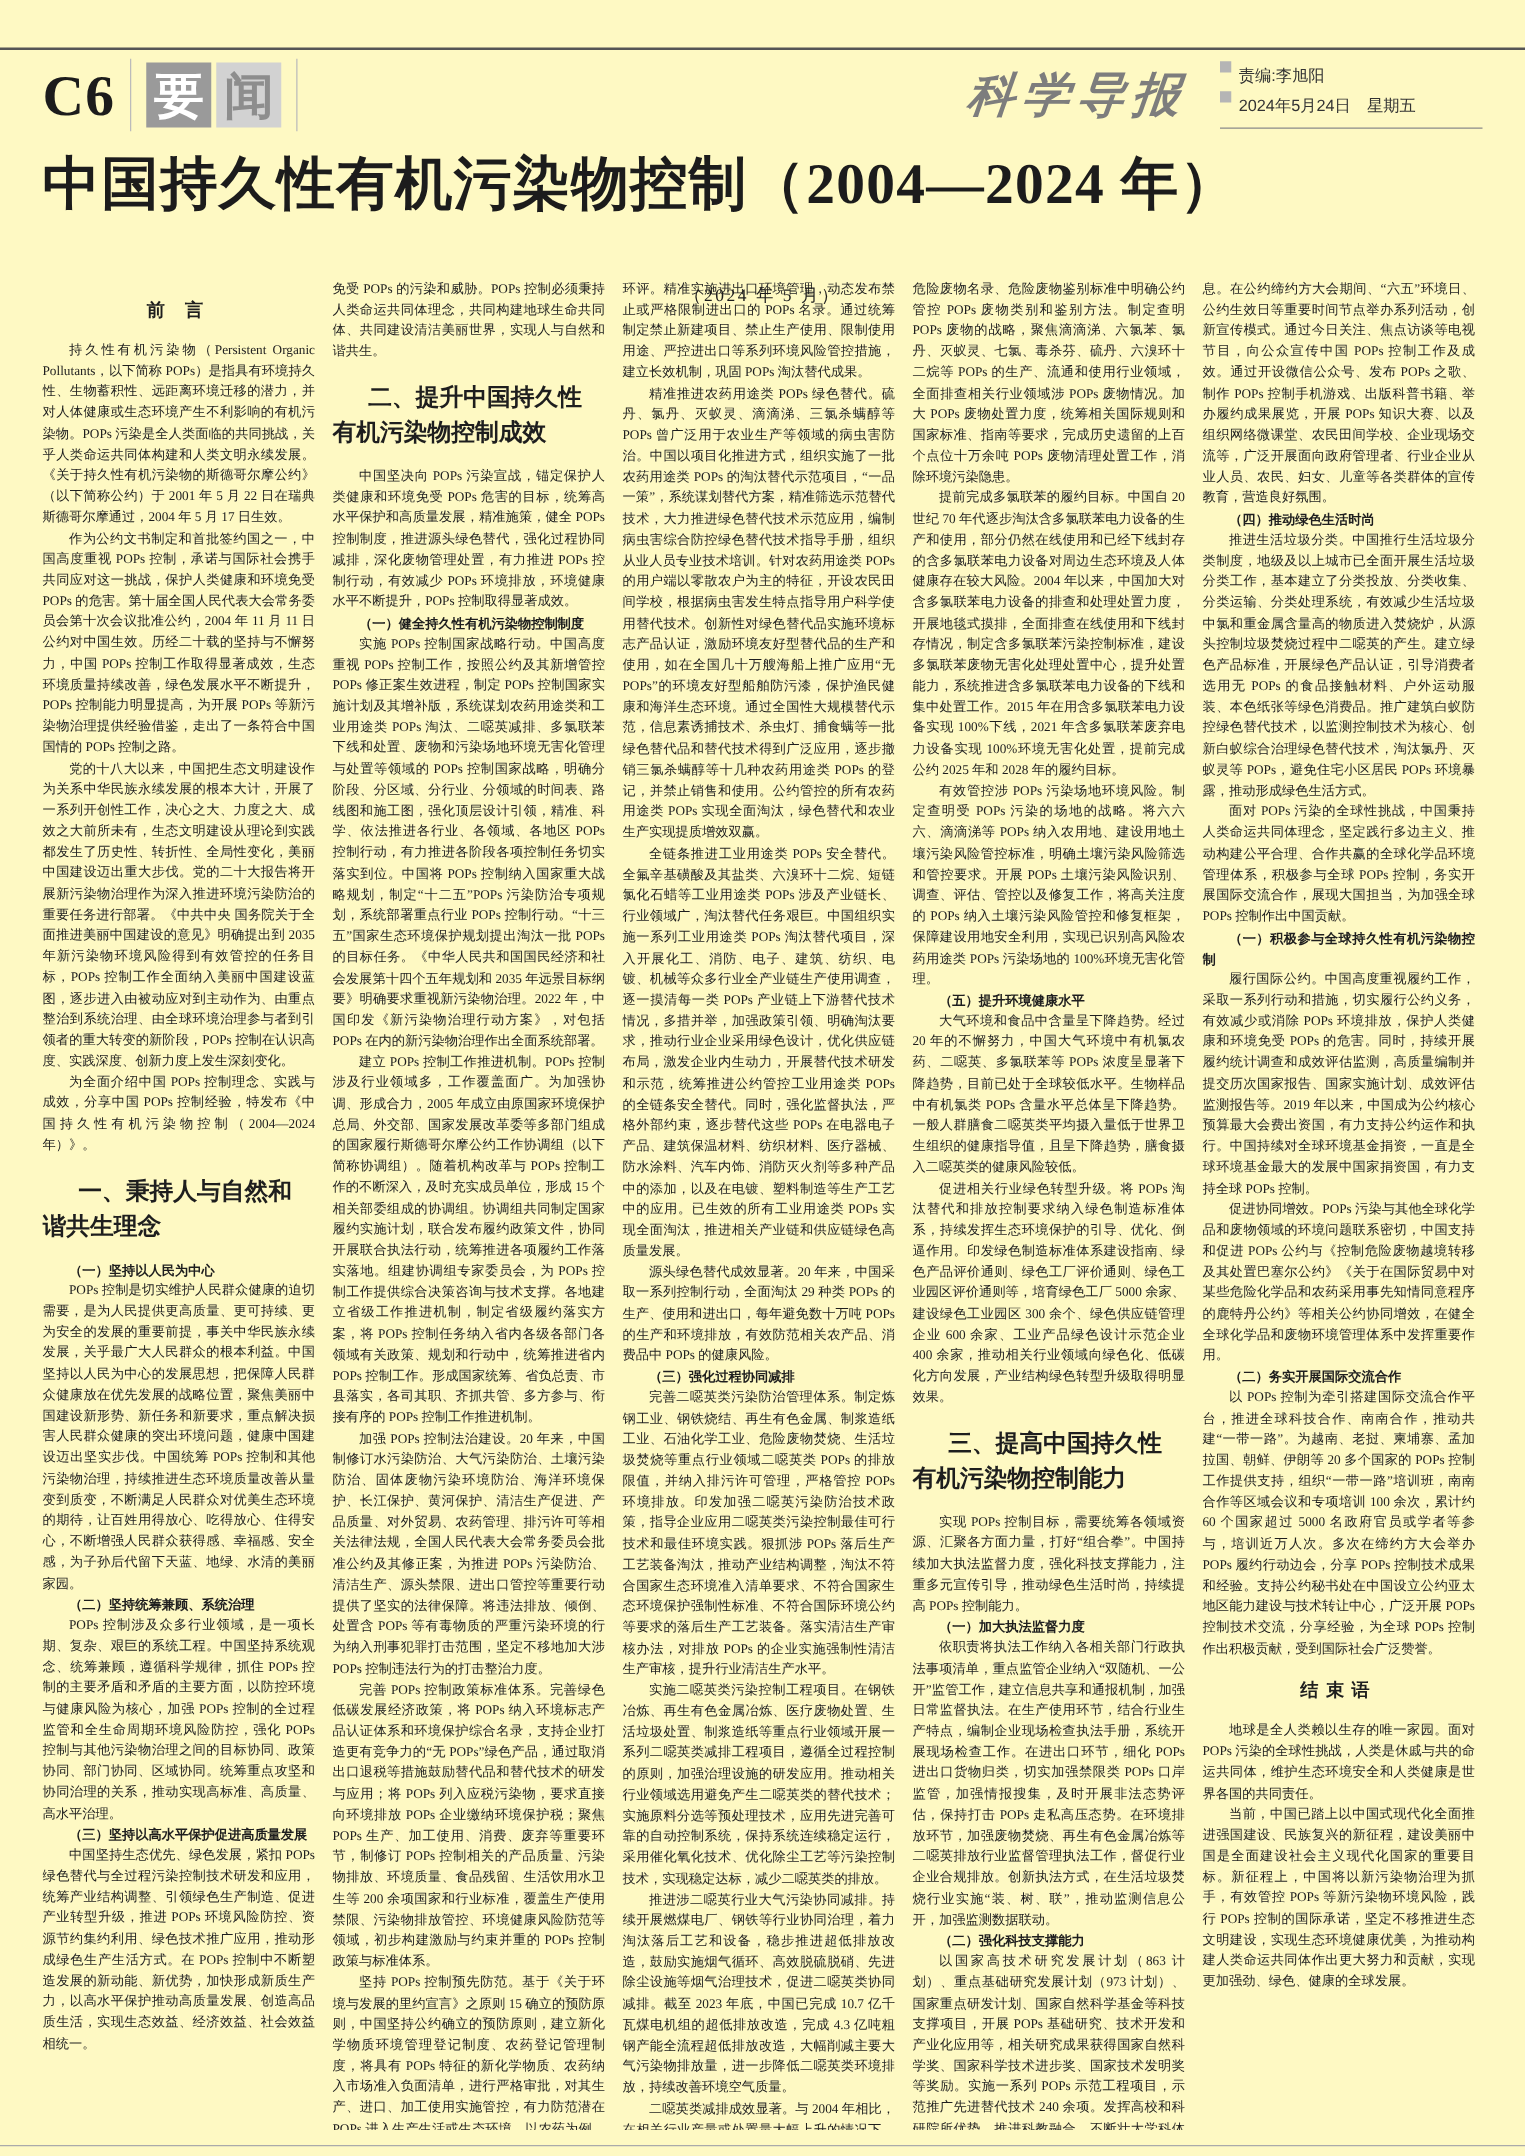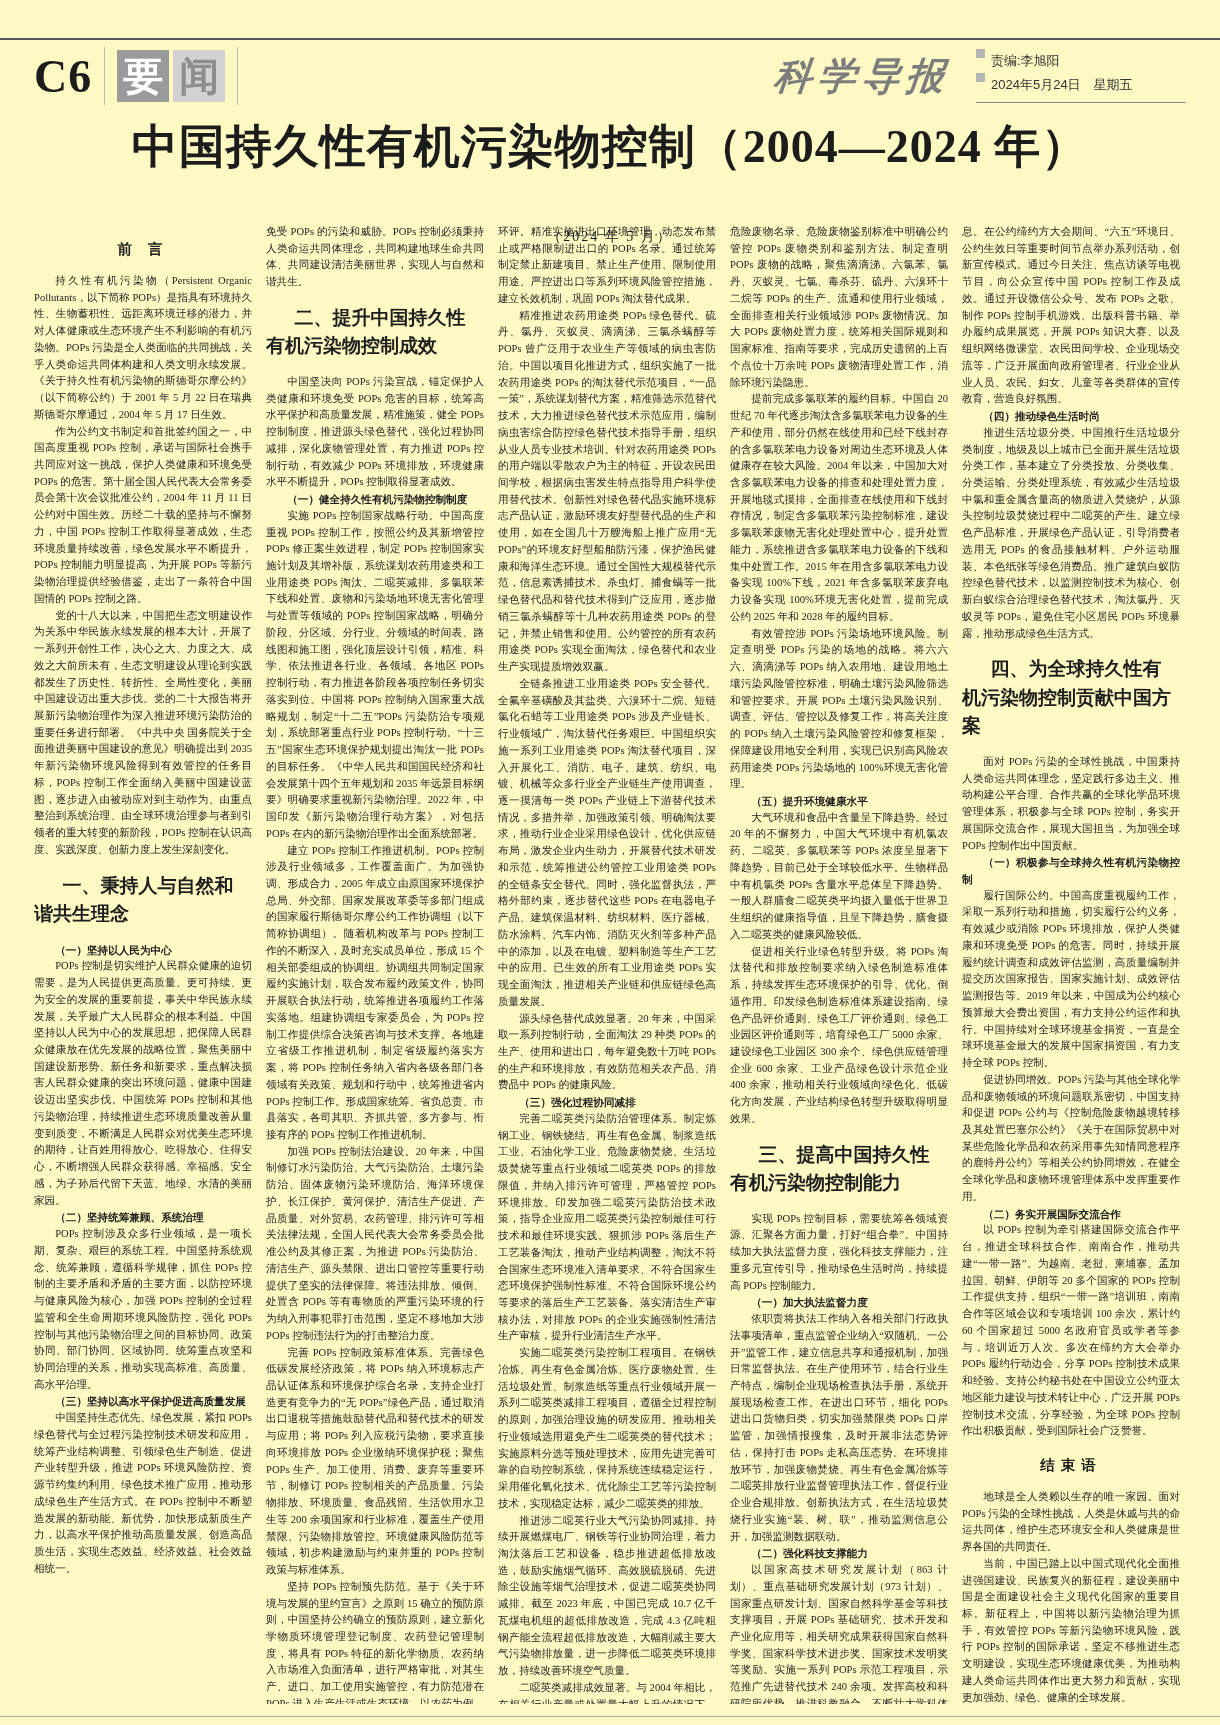--- a/index.html
+++ b/index.html
@@ -43,21 +43,21 @@
   .pubinfo{
     font-family:"Liberation Sans","DejaVu Sans",sans-serif;
     font-size:13px;color:#333;line-height:1.8;
     border-bottom:1px solid #8a8a8a;padding-bottom:6px;min-width:210px;
   }
   .pubinfo-row{display:flex;gap:6px;}
   .sq{display:inline-block;width:9px;height:9px;background:#b5b5b5;}
   
   .headline{
     position:absolute;left:34px;right:34px;top:116px;
-    text-align:center;font-size:46px;font-weight:bold;
+    font-size:46px;font-weight:bold;
     letter-spacing:1px;white-space:nowrap;
     font-family:"Liberation Serif","DejaVu Serif",serif;
   }
   .subtitle{
     position:absolute;left:34px;right:34px;top:196px;
     text-align:center;font-size:14px;letter-spacing:2px;margin-top:32px;
   }
   
   .columns{
     position:absolute;left:34px;right:34px;top:224px;bottom:18px;
@@ -120,20 +120,21 @@
 
   <div class="headline">中国持久性有机污染物控制（2004—2024 年）</div>
   <div class="subtitle">（2024 年 5 月）</div>
 
   <div class="columns">
     <div class="col">
         <div class="blk heading-center">前 言</div>
         <div class="blk para">持久性有机污染物（Persistent Organic Pollutants，以下简称 POPs）是指具有环境持久性、生物蓄积性、远距离环境迁移的潜力，并对人体健康或生态环境产生不利影响的有机污染物。POPs 污染是全人类面临的共同挑战，关乎人类命运共同体构建和人类文明永续发展。《关于持久性有机污染物的斯德哥尔摩公约》（以下简称公约）于 2001 年 5 月 22 日在瑞典斯德哥尔摩通过，2004 年 5 月 17 日生效。</div>
         <div class="blk para">作为公约文书制定和首批签约国之一，中国高度重视 POPs 控制，承诺与国际社会携手共同应对这一挑战，保护人类健康和环境免受 POPs 的危害。第十届全国人民代表大会常务委员会第十次会议批准公约，2004 年 11 月 11 日公约对中国生效。历经二十载的坚持与不懈努力，中国 POPs 控制工作取得显著成效，生态环境质量持续改善，绿色发展水平不断提升，POPs 控制能力明显提高，为开展 POPs 等新污染物治理提供经验借鉴，走出了一条符合中国国情的 POPs 控制之路。</div>
         <div class="blk para">党的十八大以来，中国把生态文明建设作为关系中华民族永续发展的根本大计，开展了一系列开创性工作，决心之大、力度之大、成效之大前所未有，生态文明建设从理论到实践都发生了历史性、转折性、全局性变化，美丽中国建设迈出重大步伐。党的二十大报告将开展新污染物治理作为深入推进环境污染防治的重要任务进行部署。《中共中央 国务院关于全面推进美丽中国建设的意见》明确提出到 2035 年新污染物环境风险得到有效管控的任务目标，POPs 控制工作全面纳入美丽中国建设蓝图，逐步进入由被动应对到主动作为、由重点整治到系统治理、由全球环境治理参与者到引领者的重大转变的新阶段，POPs 控制在认识高度、实践深度、创新力度上发生深刻变化。</div>
+        <div class="blk para">为全面介绍中国 POPs 控制理念、实践与成效，分享中国 POPs 控制经验，特发布《中国持久性有机污染物控制（2004—2024 年）》。</div>
         <div class="blk heading">一、秉持人与自然和谐共生理念</div>
         <div class="blk subheading">（一）坚持以人民为中心</div>
         <div class="blk para">POPs 控制是切实维护人民群众健康的迫切需要，是为人民提供更高质量、更可持续、更为安全的发展的重要前提，事关中华民族永续发展，关乎最广大人民群众的根本利益。中国坚持以人民为中心的发展思想，把保障人民群众健康放在优先发展的战略位置，聚焦美丽中国建设新形势、新任务和新要求，重点解决损害人民群众健康的突出环境问题，健康中国建设迈出坚实步伐。中国统筹 POPs 控制和其他污染物治理，持续推进生态环境质量改善从量变到质变，不断满足人民群众对优美生态环境的期待，让百姓用得放心、吃得放心、住得安心，不断增强人民群众获得感、幸福感、安全感，为子孙后代留下天蓝、地绿、水清的美丽家园。</div>
         <div class="blk subheading">（二）坚持统筹兼顾、系统治理</div>
         <div class="blk para">POPs 控制涉及众多行业领域，是一项长期、复杂、艰巨的系统工程。中国坚持系统观念、统筹兼顾，遵循科学规律，抓住 POPs 控制的主要矛盾和矛盾的主要方面，以防控环境与健康风险为核心，加强 POPs 控制的全过程监管和全生命周期环境风险防控，强化 POPs 控制与其他污染物治理之间的目标协同、政策协同、部门协同、区域协同。统筹重点攻坚和协同治理的关系，推动实现高标准、高质量、高水平治理。</div>
         <div class="blk subheading">（三）坚持以高水平保护促进高质量发展</div>
         <div class="blk para">中国坚持生态优先、绿色发展，紧扣 POPs 绿色替代与全过程污染控制技术研发和应用，统筹产业结构调整、引领绿色生产制造、促进产业转型升级，推进 POPs 环境风险防控、资源节约集约利用、绿色技术推广应用，推动形成绿色生产生活方式。在 POPs 控制中不断塑造发展的新动能、新优势，加快形成新质生产力，以高水平保护推动高质量发展、创造高品质生活，实现生态效益、经济效益、社会效益相统一。</div>
       </div>
     <div class="col">
         <div class="blk para-cont">免受 POPs 的污染和威胁。POPs 控制必须秉持人类命运共同体理念，共同构建地球生命共同体、共同建设清洁美丽世界，实现人与自然和谐共生。</div>
@@ -168,21 +169,20 @@
         <div class="blk para">实现 POPs 控制目标，需要统筹各领域资源、汇聚各方面力量，打好“组合拳”。中国持续加大执法监督力度，强化科技支撑能力，注重多元宣传引导，推动绿色生活时尚，持续提高 POPs 控制能力。</div>
         <div class="blk subheading">（一）加大执法监督力度</div>
         <div class="blk para">依职责将执法工作纳入各相关部门行政执法事项清单，重点监管企业纳入“双随机、一公开”监管工作，建立信息共享和通报机制，加强日常监督执法。在生产使用环节，结合行业生产特点，编制企业现场检查执法手册，系统开展现场检查工作。在进出口环节，细化 POPs 进出口货物归类，切实加强禁限类 POPs 口岸监管，加强情报搜集，及时开展非法态势评估，保持打击 POPs 走私高压态势。在环境排放环节，加强废物焚烧、再生有色金属冶炼等二噁英排放行业监督管理执法工作，督促行业企业合规排放。创新执法方式，在生活垃圾焚烧行业实施“装、树、联”，推动监测信息公开，加强监测数据联动。</div>
         <div class="blk subheading">（二）强化科技支撑能力</div>
         <div class="blk para">以国家高技术研究发展计划（863 计划）、重点基础研究发展计划（973 计划）、国家重点研发计划、国家自然科学基金等科技支撑项目，开展 POPs 基础研究、技术开发和产业化应用等，相关研究成果获得国家自然科学奖、国家科学技术进步奖、国家技术发明奖等奖励。实施一系列 POPs 示范工程项目，示范推广先进替代技术 240 余项。发挥高校和科研院所优势，推进科教融合，不断壮大学科体系和人才队伍建设。成立中国环境科学学会 POPs 专业委员会，搭建 POPs 政产学研高层次交流平台，每年在公约国际生效日举办全国 POPs 论坛，已经成功举办 17 届，近万人次与会交流 POPs 学术研究、履约管理和产业进展。</div>
       </div>
     <div class="col">
         <div class="blk para-cont">息。在公约缔约方大会期间、“六五”环境日、公约生效日等重要时间节点举办系列活动，创新宣传模式。通过今日关注、焦点访谈等电视节目，向公众宣传中国 POPs 控制工作及成效。通过开设微信公众号、发布 POPs 之歌、制作 POPs 控制手机游戏、出版科普书籍、举办履约成果展览，开展 POPs 知识大赛、以及组织网络微课堂、农民田间学校、企业现场交流等，广泛开展面向政府管理者、行业企业从业人员、农民、妇女、儿童等各类群体的宣传教育，营造良好氛围。</div>
         <div class="blk subheading">（四）推动绿色生活时尚</div>
         <div class="blk para">推进生活垃圾分类。中国推行生活垃圾分类制度，地级及以上城市已全面开展生活垃圾分类工作，基本建立了分类投放、分类收集、分类运输、分类处理系统，有效减少生活垃圾中氯和重金属含量高的物质进入焚烧炉，从源头控制垃圾焚烧过程中二噁英的产生。建立绿色产品标准，开展绿色产品认证，引导消费者选用无 POPs 的食品接触材料、户外运动服装、本色纸张等绿色消费品。推广建筑白蚁防控绿色替代技术，以监测控制技术为核心、创新白蚁综合治理绿色替代技术，淘汰氯丹、灭蚁灵等 POPs，避免住宅小区居民 POPs 环境暴露，推动形成绿色生活方式。</div>
-        <div class="blk heading">四、为全球持久性有机污染物控制贡献中国方案</div>
         <div class="blk para">面对 POPs 污染的全球性挑战，中国秉持人类命运共同体理念，坚定践行多边主义、推动构建公平合理、合作共赢的全球化学品环境管理体系，积极参与全球 POPs 控制，务实开展国际交流合作，展现大国担当，为加强全球 POPs 控制作出中国贡献。</div>
         <div class="blk subheading">（一）积极参与全球持久性有机污染物控制</div>
         <div class="blk para">履行国际公约。中国高度重视履约工作，采取一系列行动和措施，切实履行公约义务，有效减少或消除 POPs 环境排放，保护人类健康和环境免受 POPs 的危害。同时，持续开展履约统计调查和成效评估监测，高质量编制并提交历次国家报告、国家实施计划、成效评估监测报告等。2019 年以来，中国成为公约核心预算最大会费出资国，有力支持公约运作和执行。中国持续对全球环境基金捐资，一直是全球环境基金最大的发展中国家捐资国，有力支持全球 POPs 控制。</div>
         <div class="blk para">促进协同增效。POPs 污染与其他全球化学品和废物领域的环境问题联系密切，中国支持和促进 POPs 公约与《控制危险废物越境转移及其处置巴塞尔公约》《关于在国际贸易中对某些危险化学品和农药采用事先知情同意程序的鹿特丹公约》等相关公约协同增效，在健全全球化学品和废物环境管理体系中发挥重要作用。</div>
         <div class="blk subheading">（二）务实开展国际交流合作</div>
         <div class="blk para">以 POPs 控制为牵引搭建国际交流合作平台，推进全球科技合作、南南合作，推动共建“一带一路”。为越南、老挝、柬埔寨、孟加拉国、朝鲜、伊朗等 20 多个国家的 POPs 控制工作提供支持，组织“一带一路”培训班，南南合作等区域会议和专项培训 100 余次，累计约 60 个国家超过 5000 名政府官员或学者等参与，培训近万人次。多次在缔约方大会举办 POPs 履约行动边会，分享 POPs 控制技术成果和经验。支持公约秘书处在中国设立公约亚太地区能力建设与技术转让中心，广泛开展 POPs 控制技术交流，分享经验，为全球 POPs 控制作出积极贡献，受到国际社会广泛赞誉。</div>
         <div class="blk heading-center">结束语</div>
         <div class="blk para">地球是全人类赖以生存的唯一家园。面对 POPs 污染的全球性挑战，人类是休戚与共的命运共同体，维护生态环境安全和人类健康是世界各国的共同责任。</div>
         <div class="blk para">当前，中国已踏上以中国式现代化全面推进强国建设、民族复兴的新征程，建设美丽中国是全面建设社会主义现代化国家的重要目标。新征程上，中国将以新污染物治理为抓手，有效管控 POPs 等新污染物环境风险，践行 POPs 控制的国际承诺，坚定不移推进生态文明建设，实现生态环境健康优美，为推动构建人类命运共同体作出更大努力和贡献，实现更加强劲、绿色、健康的全球发展。</div>
       </div>

